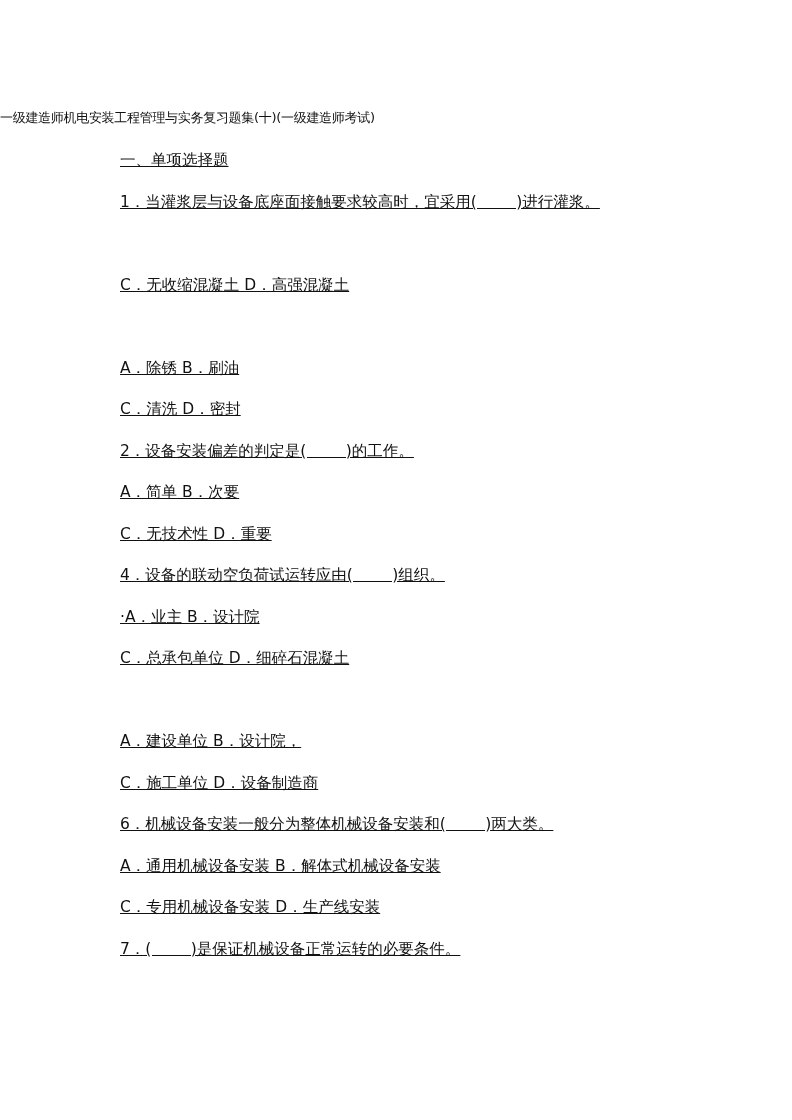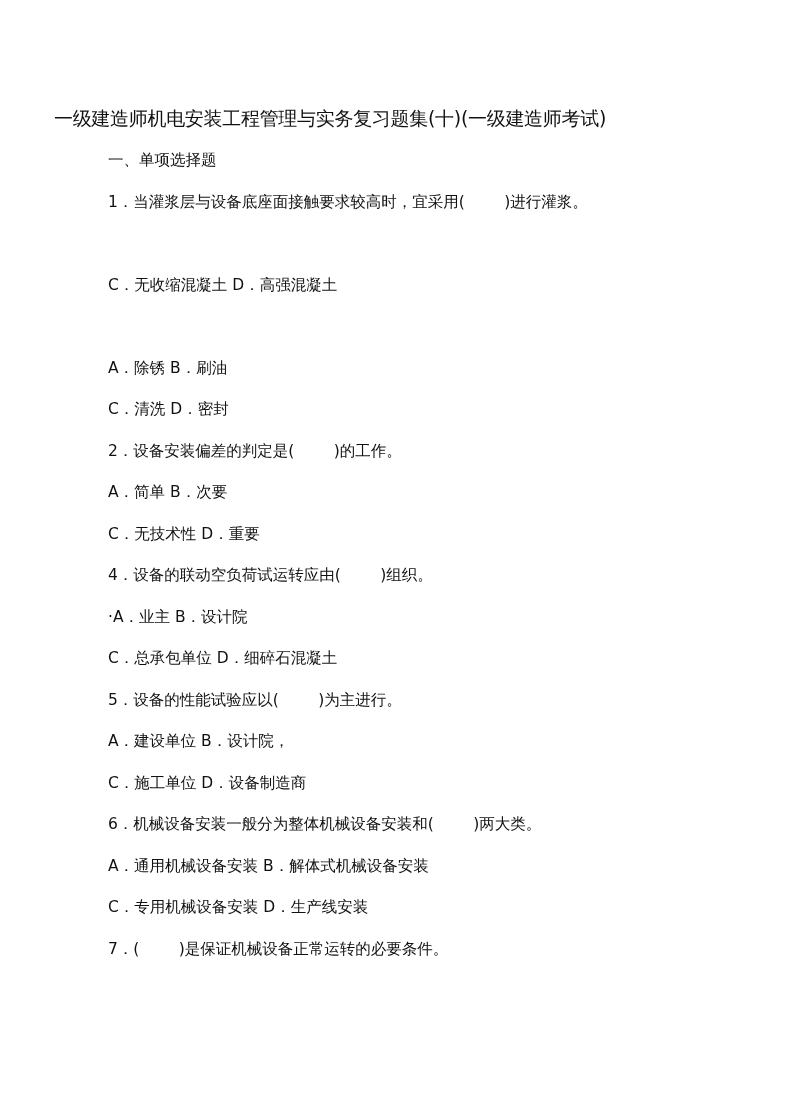--- a/index.html
+++ b/index.html
@@ -1,21 +1,21 @@
 <!DOCTYPE html>
 <html><head>
 <meta charset="utf-8">
 <style>
   html, body { margin: 0; padding: 0; background: #ffffff; }
   body { width: 792px; height: 1120px; position: relative; overflow: hidden;
          font-family: "DejaVu Sans", "Liberation Sans", sans-serif; color: #111; }
   .page { position: absolute; left: 0; top: 0; width: 792px; height: 1120px; }
-  .title { position: absolute; left: 0; width: 660px; top: 106px; text-align: center;
-           font-size: 19px; line-height: 24px; white-space: nowrap; letter-spacing: -0.3px; }
-  .line { position: absolute; left: 108px; font-size: 15.5px; line-height: 20px; white-space: pre; }
+  .title { position: absolute; left: 0; width: 660px; top: 106px; 
+           font-size: 13px; line-height: 24px; white-space: nowrap; letter-spacing: -0.3px; }
+  .line { position: absolute; left: 120px; font-size: 15.5px; line-height: 20px; white-space: pre; text-decoration: underline; }
 </style>
 </head>
 <body>
 
 <div class="page">
   <div class="title">一级建造师机电安装工程管理与实务复习题集(十)(一级建造师考试)</div>
   <div class="line" style="top:150px">一、单项选择题</div>
 
   <div class="line" style="top:192px">1．当灌浆层与设备底座面接触要求较高时，宜采用(        )进行灌浆。</div>
   <div class="line" style="top:275px">C．无收缩混凝土 D．高强混凝土</div>
@@ -24,21 +24,20 @@
   <div class="line" style="top:399px">C．清洗 D．密封</div>
 
   <div class="line" style="top:441px">2．设备安装偏差的判定是(        )的工作。</div>
   <div class="line" style="top:482px">A．简单 B．次要</div>
   <div class="line" style="top:524px">C．无技术性 D．重要</div>
 
   <div class="line" style="top:565px">4．设备的联动空负荷试运转应由(        )组织。</div>
   <div class="line" style="top:607px">·A．业主 B．设计院</div>
   <div class="line" style="top:648px">C．总承包单位 D．细碎石混凝土</div>
 
-  <div class="line" style="top:690px">5．设备的性能试验应以(        )为主进行。</div>
   <div class="line" style="top:731px">A．建设单位 B．设计院，</div>
   <div class="line" style="top:773px">C．施工单位 D．设备制造商</div>
 
   <div class="line" style="top:814px">6．机械设备安装一般分为整体机械设备安装和(        )两大类。</div>
   <div class="line" style="top:856px">A．通用机械设备安装 B．解体式机械设备安装</div>
   <div class="line" style="top:897px">C．专用机械设备安装 D．生产线安装</div>
 
   <div class="line" style="top:939px">7．(        )是保证机械设备正常运转的必要条件。</div>
 </div>
 

